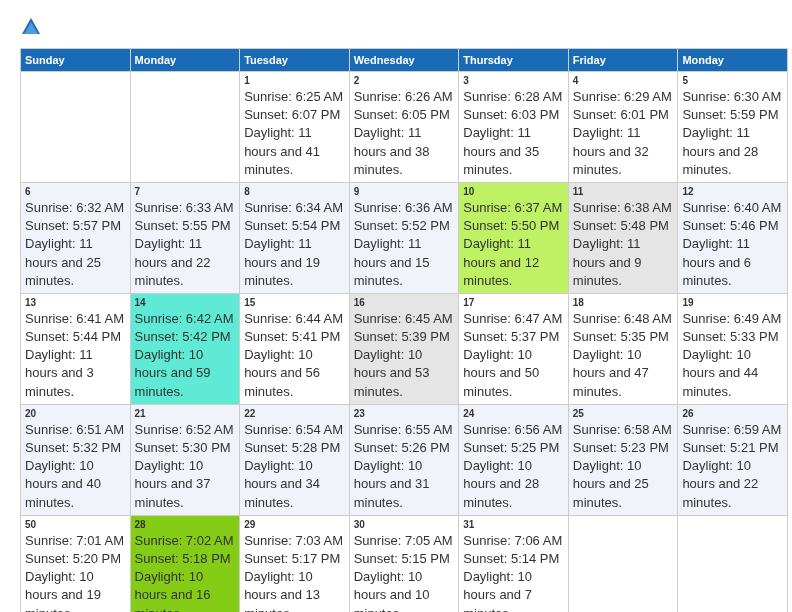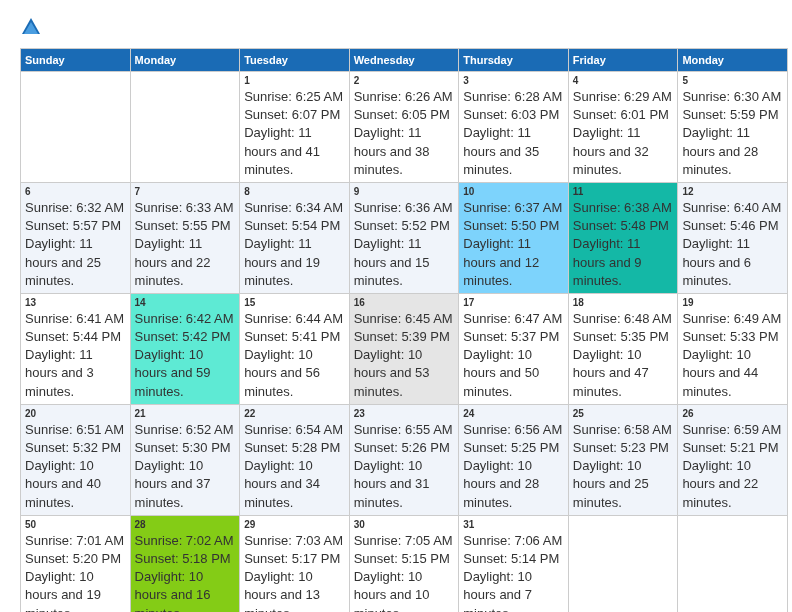--- a/index.html
+++ b/index.html
@@ -172,25 +172,25 @@
             <div class="day-info">Sunrise: 6:33 AM<br>Sunset: 5:55 PM<br>Daylight: 11 hours and 22 minutes.</div>
           </td>
           <td style="background: rgb(240, 244, 250);">
             <div class="day-number">8</div>
             <div class="day-info">Sunrise: 6:34 AM<br>Sunset: 5:54 PM<br>Daylight: 11 hours and 19 minutes.</div>
           </td>
           <td style="background: rgb(240, 244, 250);">
             <div class="day-number">9</div>
             <div class="day-info">Sunrise: 6:36 AM<br>Sunset: 5:52 PM<br>Daylight: 11 hours and 15 minutes.</div>
           </td>
-          <td style="background: #7dd3fc;">
+          <td style="background: #bef264;">
             <div class="day-number">10</div>
             <div class="day-info">Sunrise: 6:37 AM<br>Sunset: 5:50 PM<br>Daylight: 11 hours and 12 minutes.</div>
           </td>
-          <td style="background: #14b8a6;">
+          <td style="background: #e5e5e5;">
             <div class="day-number">11</div>
             <div class="day-info">Sunrise: 6:38 AM<br>Sunset: 5:48 PM<br>Daylight: 11 hours and 9 minutes.</div>
           </td>
           <td style="background: rgb(240, 244, 250);">
             <div class="day-number">12</div>
             <div class="day-info">Sunrise: 6:40 AM<br>Sunset: 5:46 PM<br>Daylight: 11 hours and 6 minutes.</div>
           </td>
         </tr>
         <tr>
           <td style="background: rgb(255, 255, 255);">

